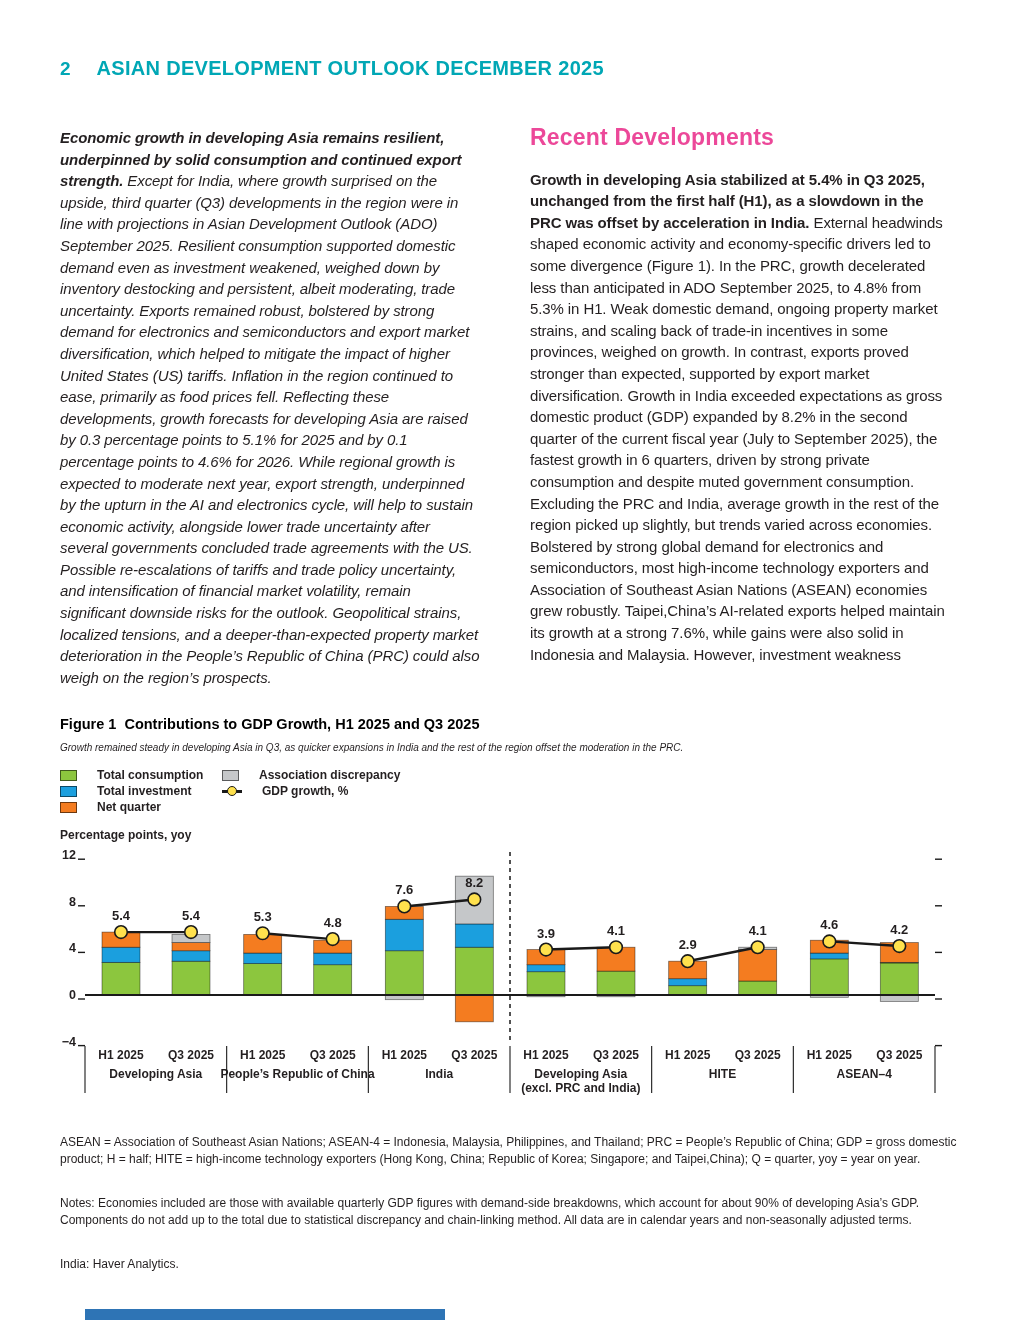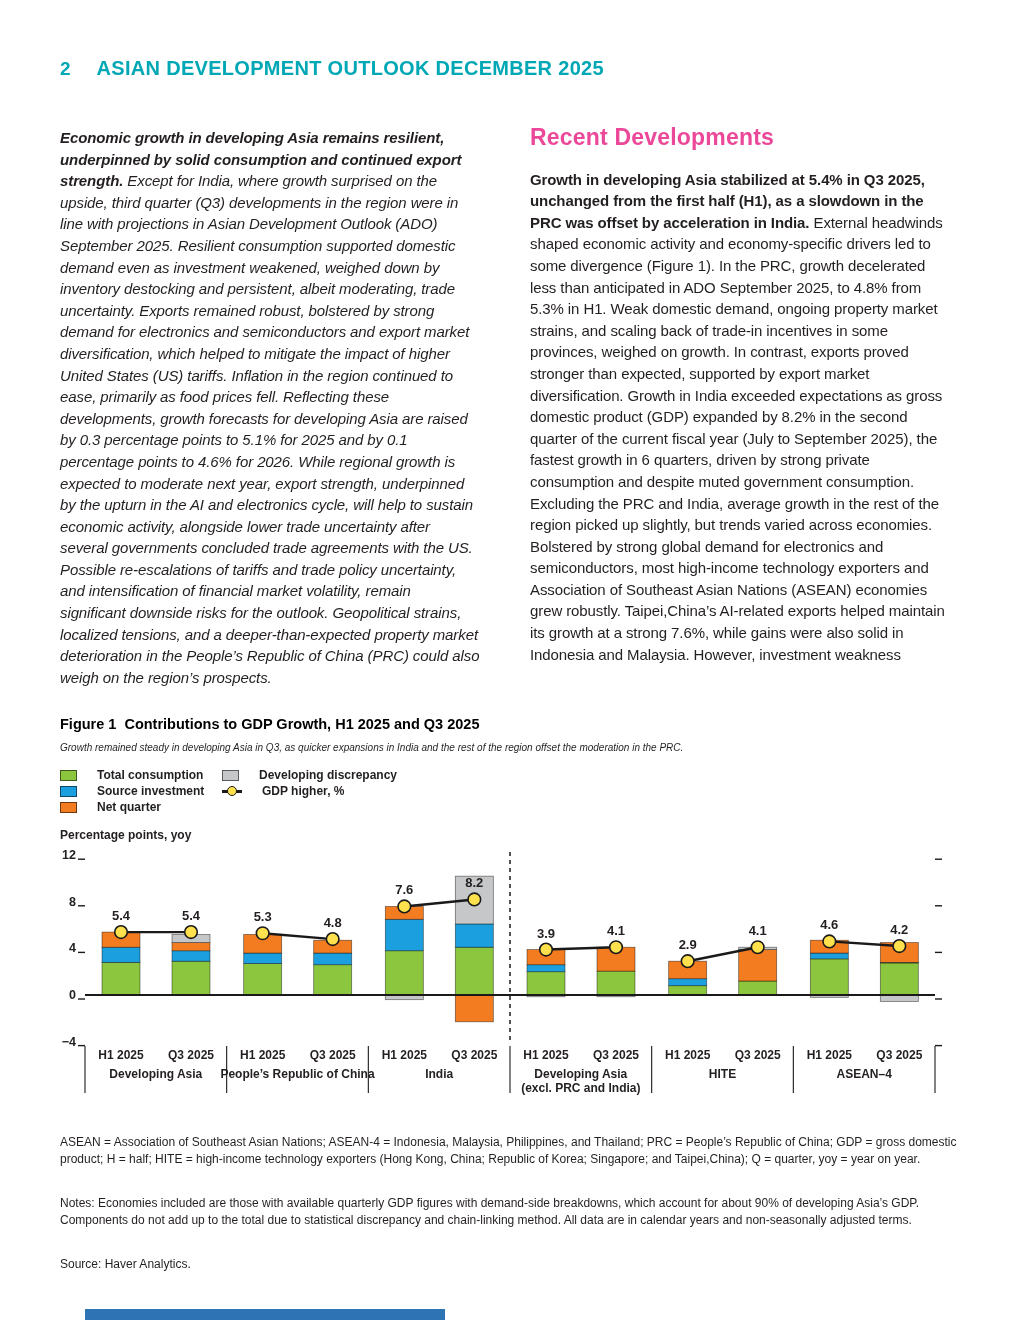--- a/index.html
+++ b/index.html
@@ -74,36 +74,36 @@
   </div>
   <div class="fig-sub">Growth remained steady in developing Asia in Q3, as quicker expansions in India and the rest of the region offset the moderation in the PRC.</div>
 
   <div class="legend">
     <div class="litem">
       <span class="chip" style="background: rgb(140, 198, 62);"></span>
       <span>Total consumption</span>
     </div>
     <div class="litem">
       <span class="chip" style="background: rgb(27, 159, 222);"></span>
-      <span>Source investment</span>
+      <span>Total investment</span>
     </div>
     <div class="litem">
       <span class="chip" style="background: rgb(244, 124, 32);"></span>
       <span>Net quarter</span>
     </div>
     <div class="litem">
       <span class="chip" style="background: rgb(197, 199, 201);"></span>
-      <span>Developing discrepancy</span>
+      <span>Association discrepancy</span>
     </div>
     <div class="litem">
       <span class="gdp-glyph">
           <span class="gline"></span>
           <span class="gdot"></span>
         </span>
-      <span>GDP higher, %</span>
+      <span>GDP growth, %</span>
     </div>
   </div>
 
   <div class="ylab">Percentage points, yoy</div>
 
   <svg id="chart" width="900" height="256" viewBox="0 0 900 256">
       <text x="16" y="13.199999999999989" text-anchor="end" class="tick">12</text>
       <line x1="18" y1="13.199999999999989" x2="25" y2="13.199999999999989" stroke="#1A1A1A" stroke-width="1.4"></line>
       <line x1="875" y1="13.199999999999989" x2="882" y2="13.199999999999989" stroke="#1A1A1A" stroke-width="1.4"></line>
       <text x="16" y="59.8" text-anchor="end" class="tick">8</text>
@@ -216,17 +216,17 @@
       <line x1="308.3333333333333" y1="200" x2="308.3333333333333" y2="247" stroke="#1A1A1A" stroke-width="1.1"></line>
       <line x1="450" y1="200" x2="450" y2="247" stroke="#1A1A1A" stroke-width="1.1"></line>
       <line x1="591.6666666666666" y1="200" x2="591.6666666666666" y2="247" stroke="#1A1A1A" stroke-width="1.1"></line>
       <line x1="733.3333333333333" y1="200" x2="733.3333333333333" y2="247" stroke="#1A1A1A" stroke-width="1.1"></line>
       <line x1="875" y1="200" x2="875" y2="247" stroke="#1A1A1A" stroke-width="1.1"></line>
     </svg>
 
   <div class="fnotes">
     <p>ASEAN = Association of Southeast Asian Nations; ASEAN-4 = Indonesia, Malaysia, Philippines, and Thailand; PRC = People’s Republic of China; GDP = gross domestic product; H = half; HITE = high-income technology exporters (Hong Kong, China; Republic of Korea; Singapore; and Taipei,China); Q = quarter, yoy = year on year.</p>
     <p>Notes: Economies included are those with available quarterly GDP figures with demand-side breakdowns, which account for about 90% of developing Asia’s GDP. Components do not add up to the total due to statistical discrepancy and chain-linking method. All data are in calendar years and non-seasonally adjusted terms.</p>
-    <p>Source: Haver Analytics.</p>
+    <p>India: Haver Analytics.</p>
   </div>
 
   <div class="footer-bar"></div>
 </div>
 
 </body></html>

